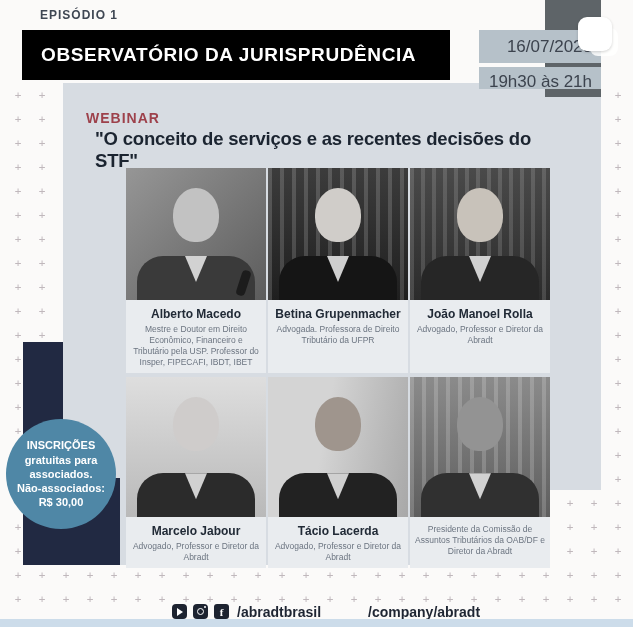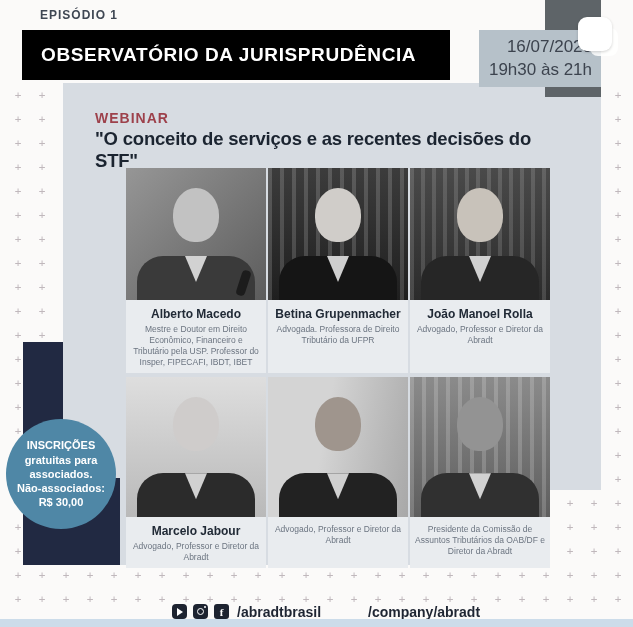--- a/index.html
+++ b/index.html
@@ -25,37 +25,37 @@
   .banner { position:absolute; left:22px; top:30px; width:428px; height:50px; z-index:5;
     background:#000000; color:#ffffff; font-size:19px; font-weight:700;
     letter-spacing:.6px; line-height:50px; padding-left:19px; white-space:nowrap; }
 
   .darkbar { position:absolute; left:545px; top:0; width:56px; height:97px;
     background:#5e6468; z-index:3; }
   .datebox, .timebox { position:absolute; left:479px; width:122px; z-index:4;
     background:#b6c1c9; color:#3c434e; font-size:17px; text-align:right;
     padding-right:9px; }
   .datebox { top:30px; height:33px; line-height:33px; }
-  .timebox { top:55px; height:32px; line-height:30px; }
+  .timebox { top:67px; height:22px; line-height:30px; }
 
   .wsq { position:absolute; background:#ffffff; z-index:6; }
   .wsq.back { left:590px; top:28px; width:28px; height:28px; border-radius:8px; opacity:.85; }
   .wsq.front { left:578px; top:17px; width:34px; height:34px; border-radius:9px;
     box-shadow:0 1px 3px rgba(0,0,0,.18); }
 
   .navy { position:absolute; background:#212942; z-index:3; }
   .navy.strip { left:23px; top:342px; width:40px; height:223px; }
   .navy.wide  { left:23px; top:478px; width:97px; height:87px; }
 
   .badge { position:absolute; left:6px; top:419px; width:110px; height:110px; z-index:4;
     background:#4f87a6; border-radius:50%; display:flex; align-items:center;
     justify-content:center; text-align:center; color:#ffffff;
     font-size:11px; font-weight:700; line-height:1.3; white-space:pre-line; }
 
-  .weblabel { position:absolute; left:95px; top:110px; z-index:5;
+  .weblabel { position:absolute; left:86px; top:110px; z-index:5;
     color:#9d414b; font-size:14px; font-weight:700; letter-spacing:1px; }
   .webtitle { position:absolute; left:95px; top:128px; width:480px; z-index:5;
     color:#1b2430; font-size:18.5px; font-weight:700; letter-spacing:-.2px; }
 
   
   .grid { position:absolute; left:126px; top:168px; width:424px; z-index:5; }
   .row { display:flex; gap:2px; }
   .row.r2 { margin-top:4px; }
   .col { width:140px; display:flex; flex-direction:column; }
   .photo { position:relative; overflow:hidden; }
@@ -803,20 +803,21 @@
         </div>
       </div>
       <div class="col">
         <div class="photo p5">
           <div class="head"></div>
           <div class="torso">
               <div class="collar"></div>
             </div>
         </div>
         <div class="plate">
+          <div class="nm">Tácio Lacerda</div>
           <div class="bio">Advogado, Professor e Diretor da Abradt</div>
         </div>
       </div>
       <div class="col">
         <div class="photo p6">
           <div class="head"></div>
           <div class="torso">
               <div class="collar"></div>
             </div>
         </div>

